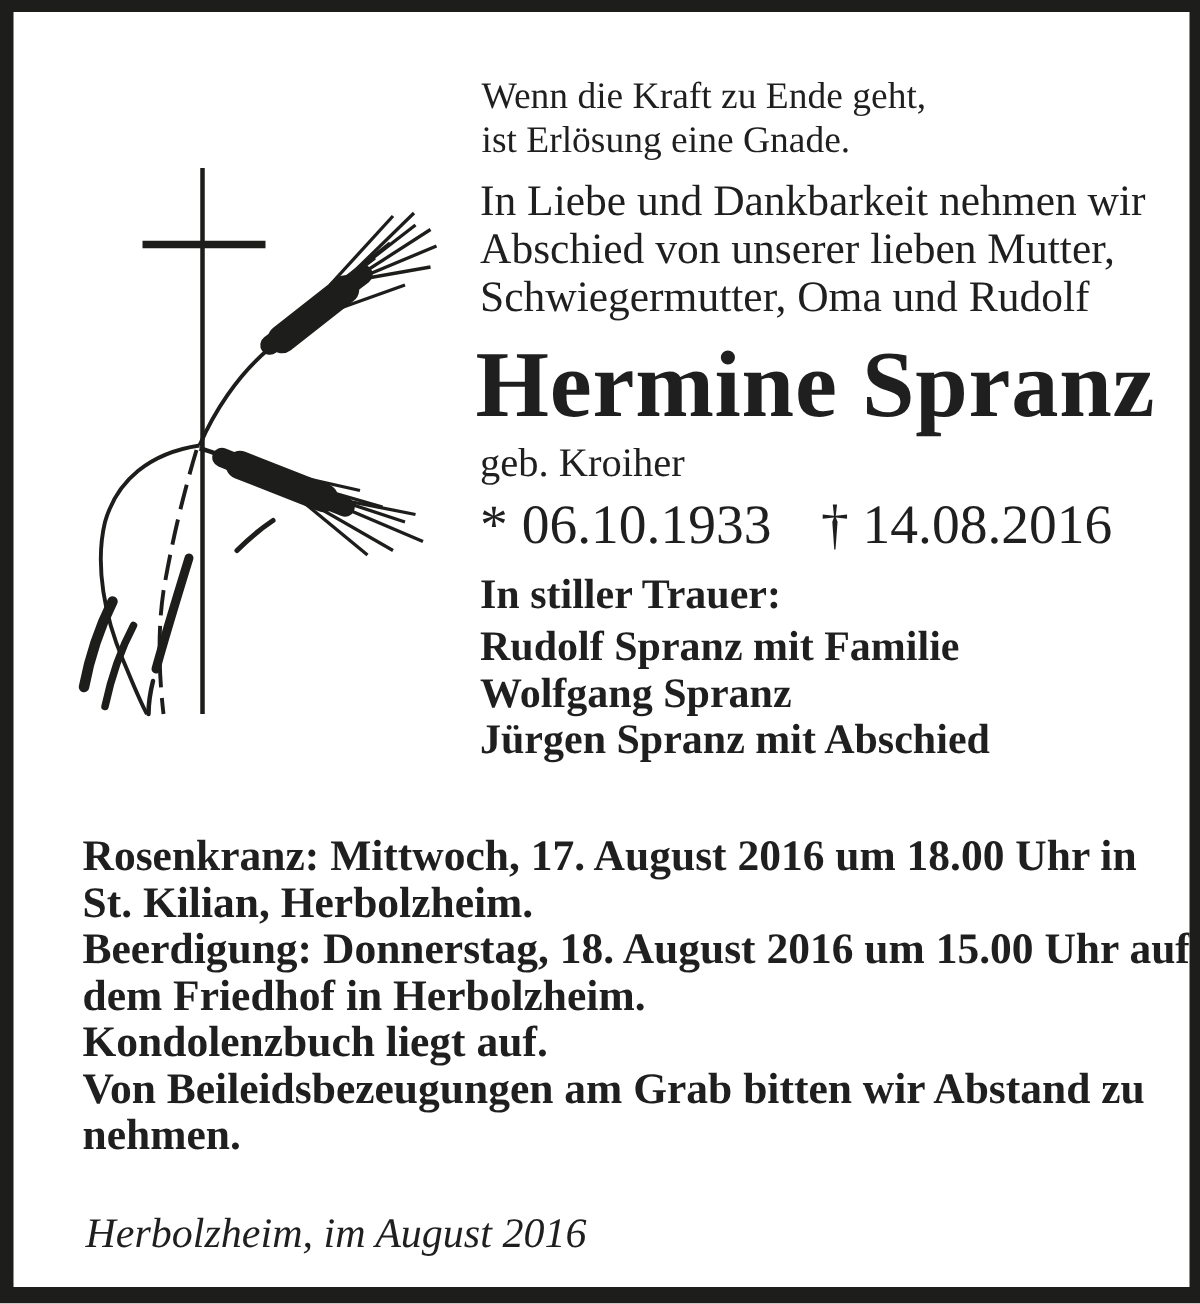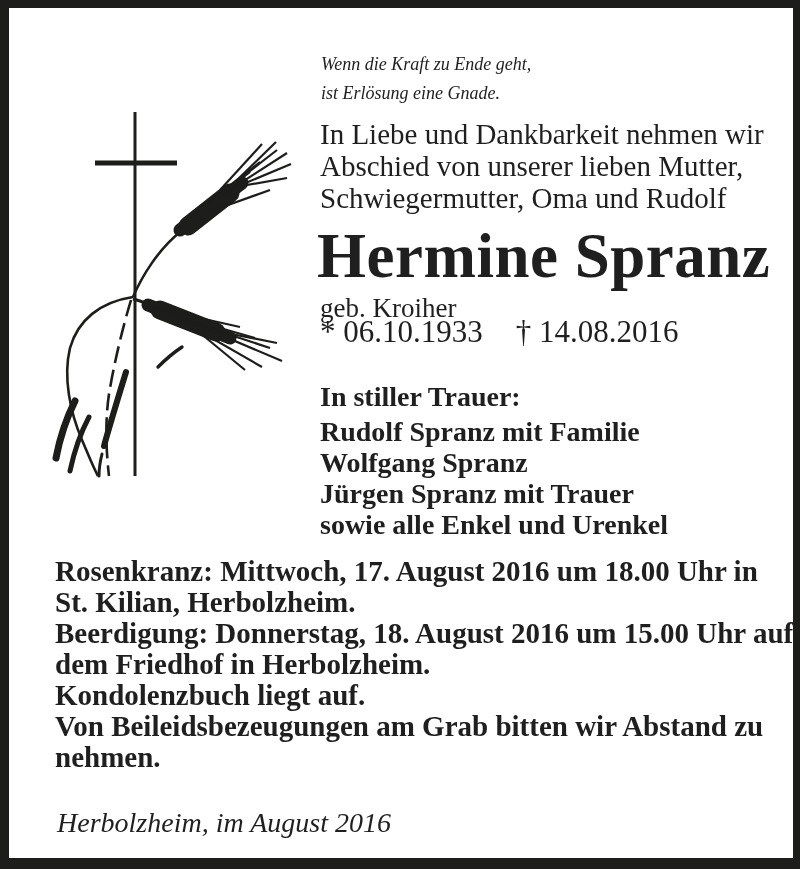--- a/index.html
+++ b/index.html
@@ -12,22 +12,21 @@
     border-style: solid;
     border-color: #1d1d1b;
     border-width: 8px 7px 11px 9px;
     font-family: "Liberation Serif", "DejaVu Serif", serif;
     color: #1f1f1f;
     overflow: hidden;
   }
   .abs { position: absolute; }
   .quote {
     left: 312px; top: 42px;
-    font-style: italic;
-    font-size: 18px;
+    font-size: 25px;
     line-height: 29px;
     white-space: nowrap;
   }
   .intro {
     left: 311px; top: 110px;
     font-size: 29px;
     line-height: 32px;
     white-space: nowrap;
   }
   .name {
@@ -40,22 +39,22 @@
     white-space: nowrap;
     text-align: right;
   }
   .maiden {
     left: 311px; top: 285px;
     font-size: 27px;
     line-height: 30px;
     white-space: nowrap;
   }
   .dates {
-    left: 311px; top: 308px;
-    font-size: 31px;
+    left: 311px; top: 327px;
+    font-size: 37px;
     line-height: 32px;
     white-space: nowrap;
     text-align: right;
   }
   .dates .death { margin-left: 33px; }
   .trauer {
     left: 311px; top: 373px;
     font-size: 28px;
     font-weight: bold;
     line-height: 32px;
@@ -151,22 +150,21 @@
 
   <div class="abs dates">
     <span class="birth">* 06.10.1933</span><span class="death">† 14.08.2016</span>
   </div>
 
   <div class="abs trauer">In stiller Trauer:</div>
 
   <div class="abs mourners">
     <div>Rudolf Spranz mit Familie</div>
     <div>Wolfgang Spranz</div>
-    <div>Jürgen Spranz mit Trauer</div>
-    <div>sowie alle Enkel und Urenkel</div>
+    <div>Jürgen Spranz mit Abschied</div>
   </div>
 
   <div class="abs details">
     <div>Rosenkranz: Mittwoch, 17. August 2016 um 18.00 Uhr in</div>
     <div>St. Kilian, Herbolzheim.</div>
     <div>Beerdigung: Donnerstag, 18. August 2016 um 15.00 Uhr auf</div>
     <div>dem Friedhof in Herbolzheim.</div>
     <div>Kondolenzbuch liegt auf.</div>
     <div>Von Beileidsbezeugungen am Grab bitten wir Abstand zu</div>
     <div>nehmen.</div>

